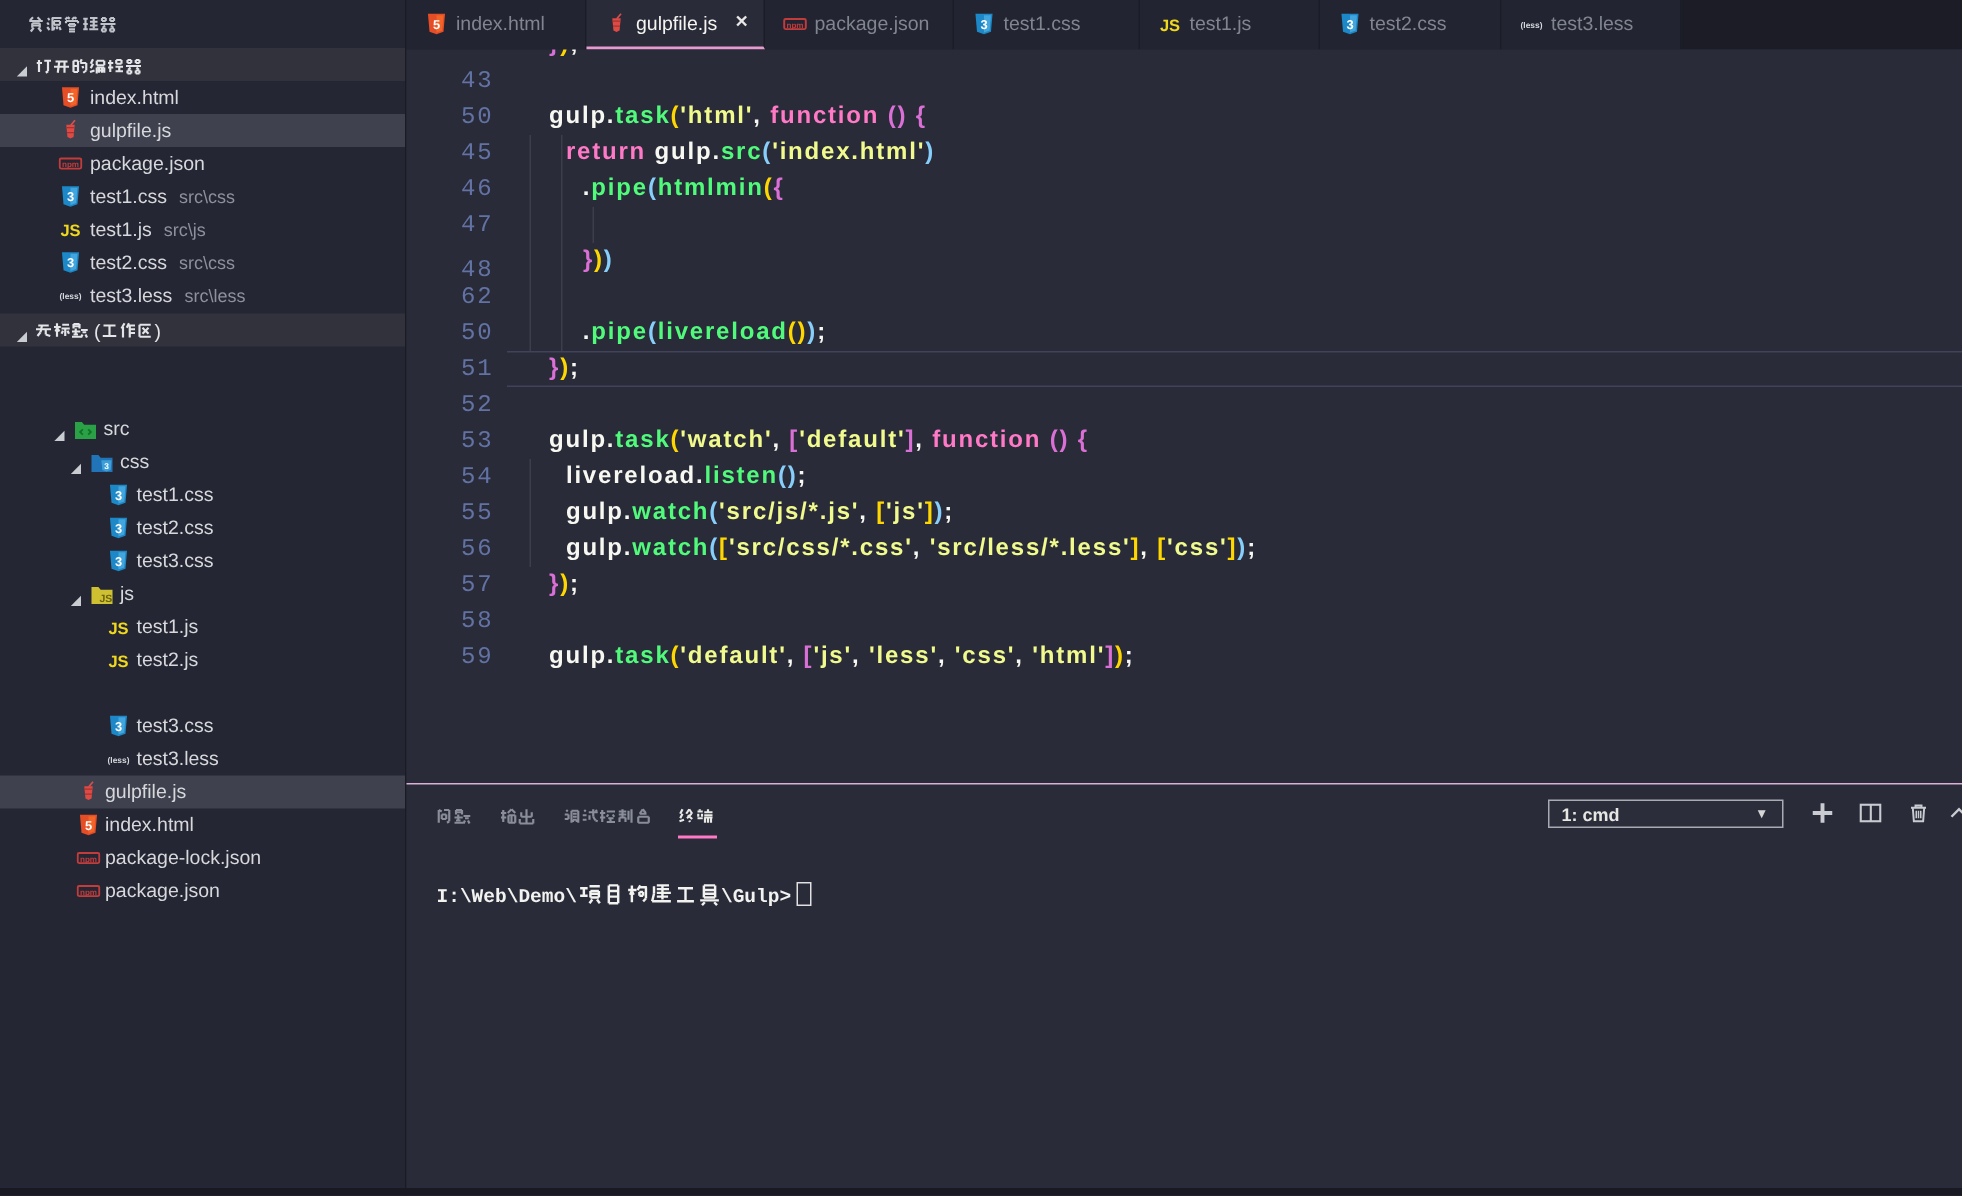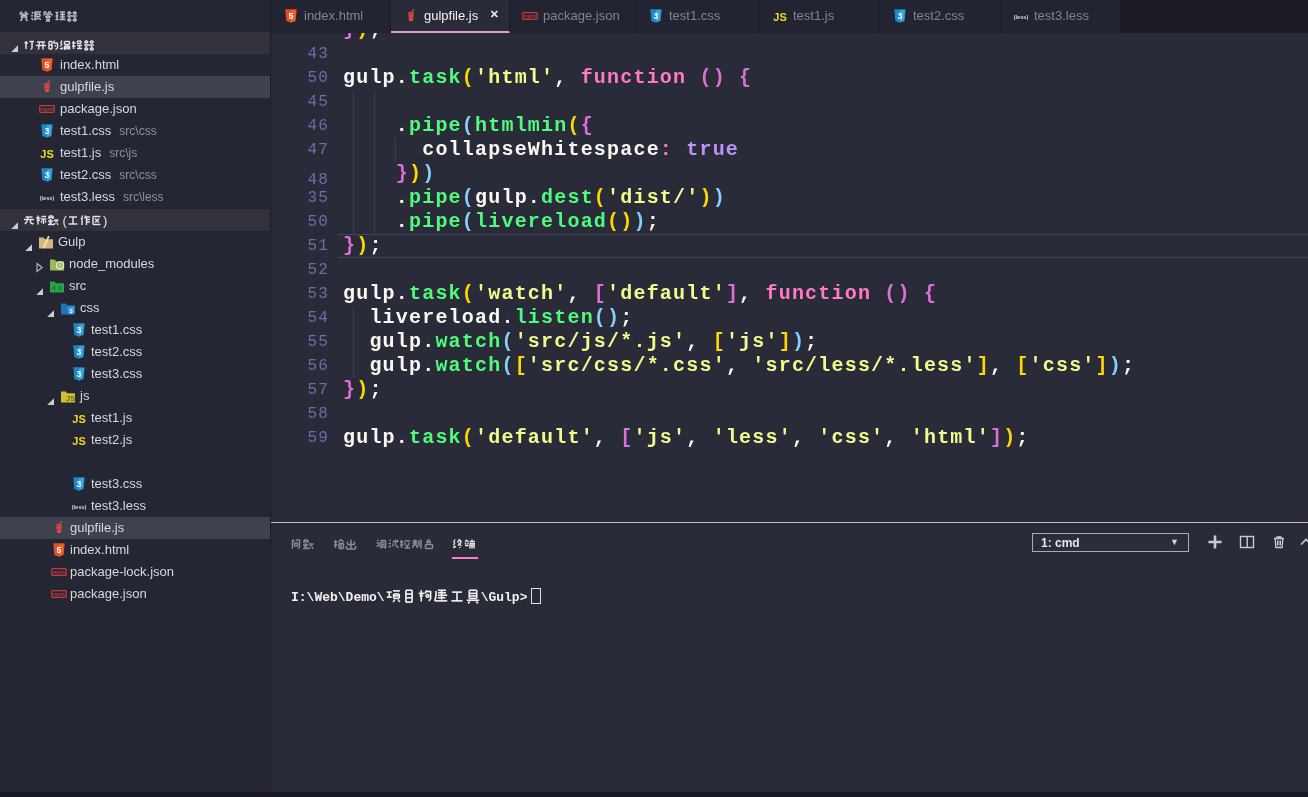--- a/index.html
+++ b/index.html
@@ -12,21 +12,21 @@
 #vdiv { position:absolute; left:270px; top:0; width:1px; height:797px; background:#1a1b23; }
 #tabbar { position:absolute; left:271px; top:0; width:1037px; height:33px; background:#1b1c25; }
 .tab { position:absolute; top:0; height:33px; background:#232432; border-right:1px solid #1b1c25; }
 .tab.act { background:#292b38; border-bottom:2px solid #e89ad0; }
 .tic { position:absolute; left:12px; top:8px; }
 .tlb { position:absolute; left:33px; top:8px; font-size:13px; color:#81858f; white-space:nowrap; }
 .tab.act .tlb { color:#f4f4f1; }
 .tclose { position:absolute; right:10px; top:8px; color:#e8e8e6; font-size:11px; font-weight:bold; }
 #editor { position:absolute; left:271px; top:33px; width:1037px; height:489px; background:#292b38; overflow:hidden; }
 .ln { position:absolute; left:0; width:58px; text-align:right; font-family:"Liberation Mono",monospace; font-size:16px; line-height:24px; letter-spacing:1.2px; color:#6272a4; }
-.cl { position:absolute; left:72px; font-family:Liberation Mono, monospace; font-size:20px; line-height:24px; letter-spacing:1.2px; white-space:pre; font-weight:bold; }
+.cl { position:absolute; left:95px; font-family:Liberation Sans, sans-serif; font-size:16px; line-height:24px; letter-spacing:1.2px; white-space:pre; font-weight:bold; }
 #panel { position:absolute; left:271px; top:522px; width:1037px; height:270px; background:#292b38; border-top:1px solid #ddaed8; font-size:13px; }
 #bstrip { position:absolute; left:0; top:792px; width:1308px; height:5px; background:#181922; }
 </style></head>
 <body>
 <div id="sidebar">
     <div style="position:absolute;left:18px;top:9px;color:#c0c3ca;font-size:13px;letter-spacing:1px"><svg class="hz" width="12" height="13" viewBox="0 0 24 24" style="stroke-width:2.9">
         <line x1="3" y1="7" x2="21" y2="7"></line>
         <line x1="8" y1="2" x2="4" y2="6"></line>
         <line x1="14" y1="2" x2="18" y2="6"></line>
         <line x1="7" y1="10" x2="7" y2="16"></line>
@@ -264,41 +264,20 @@
           <line x1="15" y1="15" x2="22" y2="15"></line>
           <line x1="15" y1="5" x2="15" y2="21"></line>
         </svg><svg class="hz" width="12" height="13" viewBox="0 0 24 24" style="stroke-width:2.9">
           <line x1="4" y1="4" x2="19" y2="4"></line>
           <line x1="4" y1="4" x2="4" y2="20"></line>
           <line x1="4" y1="20" x2="19" y2="20"></line>
           <line x1="8" y1="8" x2="16" y2="16"></line>
           <line x1="16" y1="8" x2="8" y2="16"></line>
         </svg>)</span>
     </div>
-    <div class="sr" style="top:231px;height:22px;">
-      <span style="position:absolute;left:24px;top:7px"><svg width="9" height="9" viewBox="0 0 9 9">
-          <path d="M1.2 8 H8 V1.2 Z" fill="#c9ccd1"></path>
-        </svg></span>
-      <span class="ic" style="left:38px"><svg width="16" height="16" viewBox="0 0 16 16">
-          <path d="M1 3.4 h4.6 l1.5 1.8 H15 v9.4 H1 z" fill="#d9b679"></path>
-          <path d="M10.8 2.2 5.6 14.2" stroke="#f3e3bd" stroke-width="1.7"></path>
-        </svg></span>
-      <span class="lb" style="left:58px">Gulp</span>
-    </div>
-    <div class="sr" style="top:253px;height:22px;">
-      <span style="position:absolute;left:35px;top:6px"><svg width="9" height="11" viewBox="0 0 9 11">
-          <path d="M2 1.5 L7.2 5.5 L2 9.5 Z" fill="none" stroke="#b9bcc2" stroke-width="1.1"></path>
-        </svg></span>
-      <span class="ic" style="left:49px"><svg width="16" height="16" viewBox="0 0 16 16">
-          <path d="M1 3.4 h4.6 l1.5 1.8 H15 v9.4 H1 z" fill="#9cb858"></path>
-          <path d="M11.2 5.6 14.6 7.5v3.8L11.2 13.2 7.8 11.3V7.5z" fill="none" stroke="#e8ecd9" stroke-width="1.2"></path>
-          <text x="11.2" y="11" font-family="Liberation Sans" font-size="4.6" fill="#e8ecd9" text-anchor="middle">n</text>
-        </svg></span>
-      <span class="lb" style="left:69px">node_modules</span>
-    </div>
     <div class="sr" style="top:275px;height:22px;">
       <span style="position:absolute;left:35px;top:7px"><svg width="9" height="9" viewBox="0 0 9 9">
           <path d="M1.2 8 H8 V1.2 Z" fill="#c9ccd1"></path>
         </svg></span>
       <span class="ic" style="left:49px"><svg width="16" height="16" viewBox="0 0 16 16">
           <path d="M1 3.4 h4.6 l1.5 1.8 H15 v9.4 H1 z" fill="#2aa146"></path>
           <path d="M6.2 8.2 4.4 10l1.8 1.8M9.8 8.2l1.8 1.8-1.8 1.8" fill="none" stroke="#117327" stroke-width="1.2"></path>
         </svg></span>
       <span class="lb" style="left:69px">src</span>
     </div>
@@ -458,28 +437,27 @@
         </svg></span>
       <span class="tlb">test3.less</span>
     </div>
   </div>
 <div id="editor">
     <div class="cl" style="top:-15.5px"><span style="color:#da70d6">}</span><span style="color:#ffd700">)</span><span style="color:#f8f8f2">;</span></div>
     <div class="ln" style="top:8.5px">43</div>
     <div class="ln" style="top:32.5px">50</div>
     <div class="cl" style="top:32.5px"><span style="color:#f8f8f2">gulp.</span><span style="color:#50fa7b">task</span><span style="color:#ffd700">(</span><span style="color:#f1fa8c">'html'</span><span style="color:#f8f8f2">, </span><span style="color:#ff79c6">function</span><span style="color:#f8f8f2"> </span><span style="color:#da70d6">()</span><span style="color:#f8f8f2"> </span><span style="color:#da70d6">{</span></div>
     <div class="ln" style="top:56.5px">45</div>
+    <div class="cl" style="top:56.5px"><span style="color:#f8f8f2">  </span><span style="color:#ff79c6">return</span><span style="color:#f8f8f2"> gulp.</span><span style="color:#50fa7b">src</span><span style="color:#87cefa">(</span><span style="color:#f1fa8c">'index.html'</span><span style="color:#87cefa">)</span></div>
     <div class="ln" style="top:80.5px">46</div>
     <div class="cl" style="top:80.5px"><span style="color:#f8f8f2">    .</span><span style="color:#50fa7b">pipe</span><span style="color:#87cefa">(</span><span style="color:#50fa7b">htmlmin</span><span style="color:#ffd700">(</span><span style="color:#da70d6">{</span></div>
     <div class="ln" style="top:104.5px">47</div>
-    <div class="cl" style="top:104.5px"><span style="color:#f8f8f2">      collapseWhitespace</span><span style="color:#ff79c6">:</span><span style="color:#f8f8f2"> </span><span style="color:#bd93f9">true</span></div>
     <div class="ln" style="top:135px">48</div>
     <div class="cl" style="top:128.5px"><span style="color:#f8f8f2">    </span><span style="color:#da70d6">}</span><span style="color:#ffd700">)</span><span style="color:#87cefa">)</span></div>
-    <div class="ln" style="top:152.5px">35</div>
-    <div class="cl" style="top:152.5px"><span style="color:#f8f8f2">    .</span><span style="color:#50fa7b">pipe</span><span style="color:#87cefa">(</span><span style="color:#f8f8f2">gulp.</span><span style="color:#50fa7b">dest</span><span style="color:#ffd700">(</span><span style="color:#f1fa8c">'dist/'</span><span style="color:#ffd700">)</span><span style="color:#87cefa">)</span></div>
+    <div class="ln" style="top:152.5px">62</div>
     <div class="ln" style="top:176.5px">50</div>
     <div class="cl" style="top:176.5px"><span style="color:#f8f8f2">    .</span><span style="color:#50fa7b">pipe</span><span style="color:#87cefa">(</span><span style="color:#50fa7b">livereload</span><span style="color:#ffd700">(</span><span style="color:#ffd700">)</span><span style="color:#87cefa">)</span><span style="color:#f8f8f2">;</span></div>
     <div class="ln" style="top:200.5px">51</div>
     <div class="cl" style="top:200.5px"><span style="color:#da70d6">}</span><span style="color:#ffd700">)</span><span style="color:#f8f8f2">;</span></div>
     <div class="ln" style="top:224.5px">52</div>
     <div class="ln" style="top:248.5px">53</div>
     <div class="cl" style="top:248.5px"><span style="color:#f8f8f2">gulp.</span><span style="color:#50fa7b">task</span><span style="color:#ffd700">(</span><span style="color:#f1fa8c">'watch'</span><span style="color:#f8f8f2">, </span><span style="color:#da70d6">[</span><span style="color:#f1fa8c">'default'</span><span style="color:#da70d6">]</span><span style="color:#f8f8f2">, </span><span style="color:#ff79c6">function</span><span style="color:#f8f8f2"> </span><span style="color:#da70d6">()</span><span style="color:#f8f8f2"> </span><span style="color:#da70d6">{</span></div>
     <div class="ln" style="top:272.5px">54</div>
     <div class="cl" style="top:272.5px"><span style="color:#f8f8f2">  livereload.</span><span style="color:#50fa7b">listen</span><span style="color:#87cefa">()</span><span style="color:#f8f8f2">;</span></div>
     <div class="ln" style="top:296.5px">55</div>

